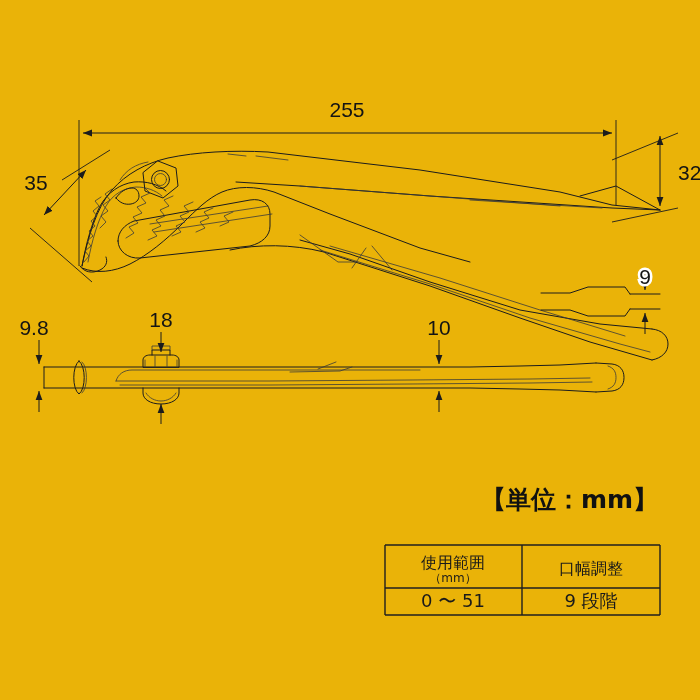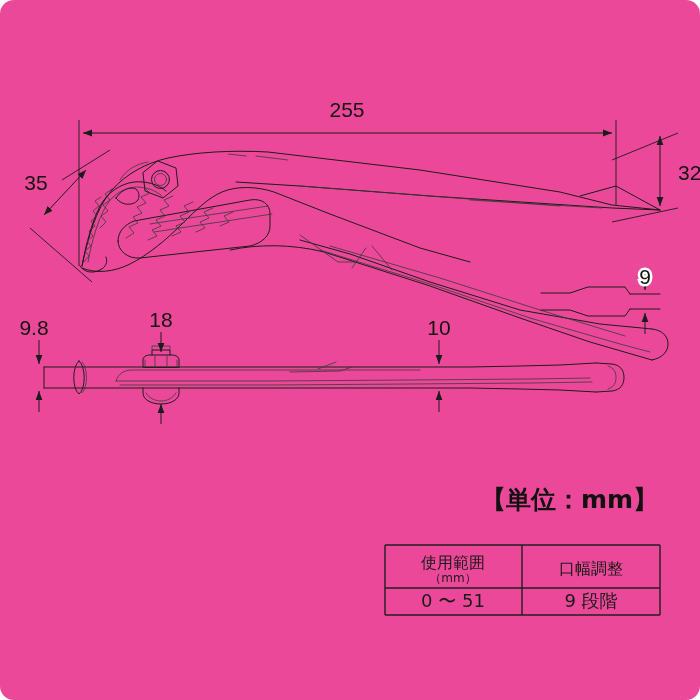--- a/index.html
+++ b/index.html
@@ -8,23 +8,22 @@
     padding: 0;
     background: #ffffff;
   }
   body {
     font-family: "Liberation Sans", "DejaVu Sans", sans-serif;
   }
   #sheet {
     position: relative;
     width: 700px;
     height: 700px;
-    background: #ec4899;
+    background: #eab308;
     overflow: hidden;
-    border-radius: 14px;
   }
   svg#drawing {
     position: absolute;
     left: 0;
     top: 0;
     width: 700px;
     height: 700px;
     display: block;
   }
   .dim-text {

